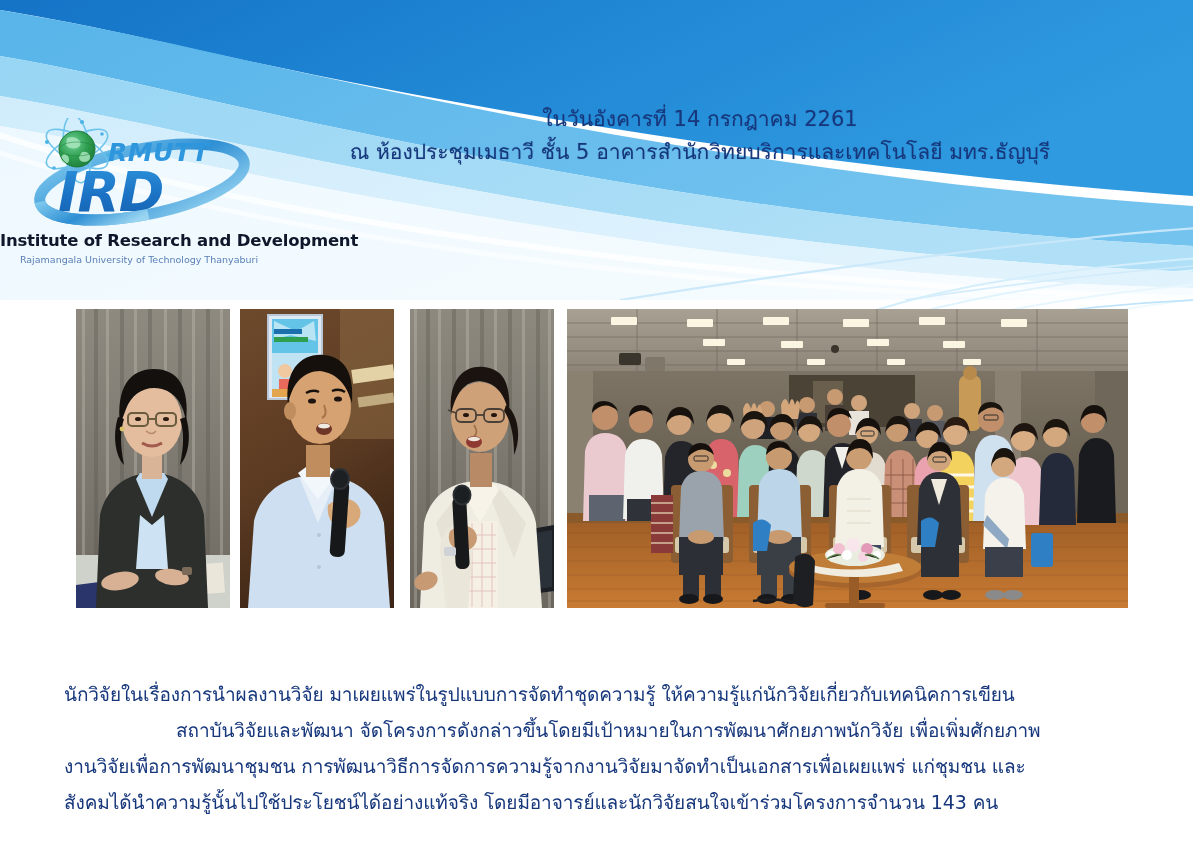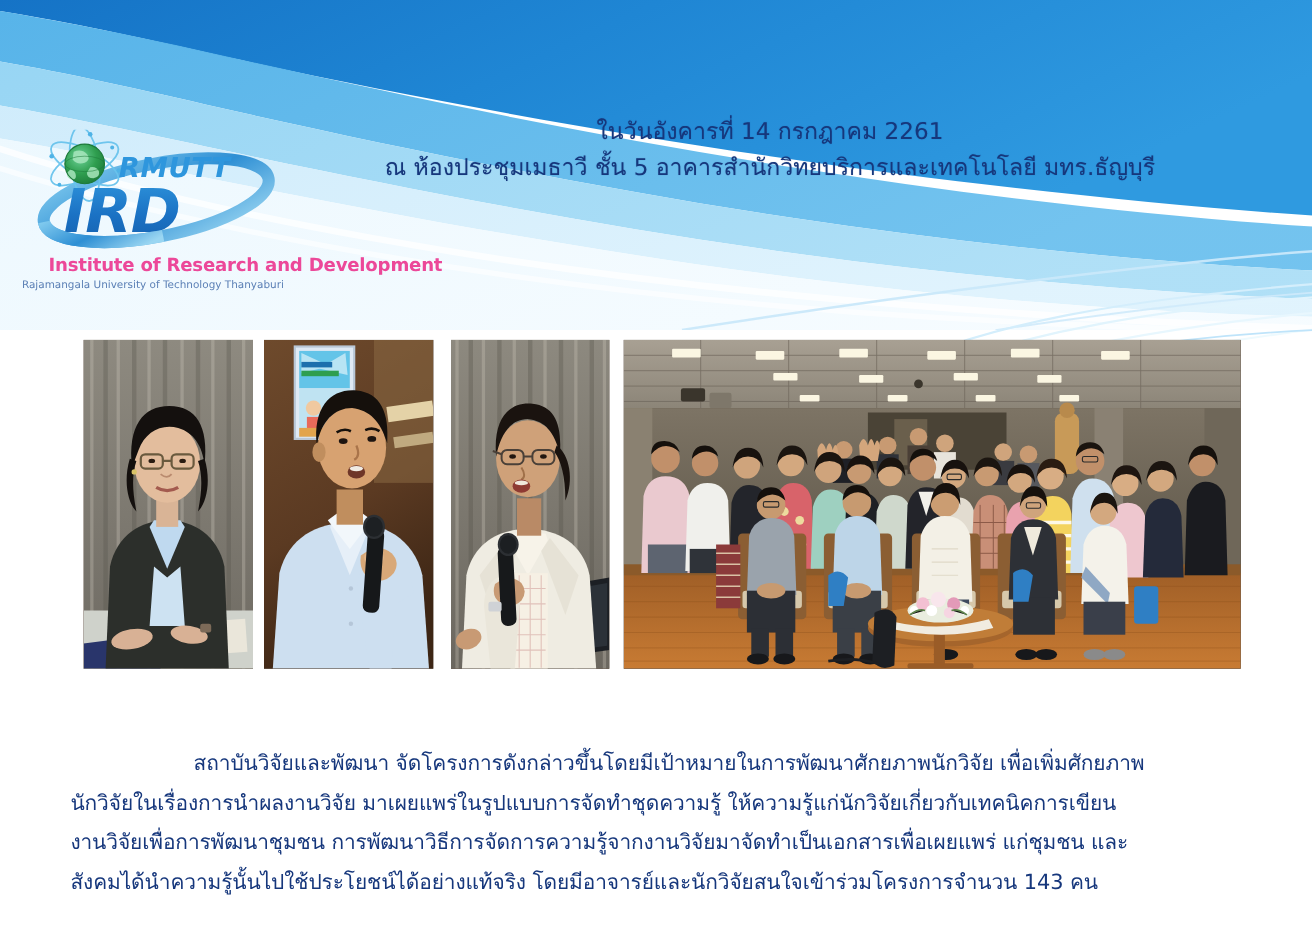--- a/index.html
+++ b/index.html
@@ -48,23 +48,22 @@
 
   #logo-name {
     position: absolute;
     left: 0px; top: 113px;
     width: 278px;
     text-align: center;
     font-family: "DejaVu Sans", "Liberation Sans", sans-serif;
     font-weight: bold;
     font-size: 16.5px;
     letter-spacing: -0.2px;
-    color: #ec4899;
+    color: #0f172a;
     white-space: nowrap;
-    padding-left: 44px;
   }
   #logo-sub {
     position: absolute;
     left: 0px; top: 136px;
     width: 278px;
     text-align: center;
     font-family: "DejaVu Sans", "Liberation Sans", sans-serif;
     font-size: 9.5px;
     color: #5a7fb5;
     white-space: nowrap;
@@ -757,19 +756,19 @@
 
         <rect x="84" y="186" width="22" height="58" fill="#8b3a3a"></rect>
         <g stroke="#e8d9b8" stroke-width="1.4" opacity="0.85">
           <path d="M84,194 h22 M84,204 h22 M84,214 h22 M84,224 h22 M84,234 h22"></path>
         </g>
       </svg>
     </div>
   </div>
 
   <div id="body-paragraph">
+    <span class="pline">นักวิจัยในเรื่องการนำผลงานวิจัย มาเผยแพร่ในรูปแบบการจัดทำชุดความรู้ ให้ความรู้แก่นักวิจัยเกี่ยวกับเทคนิคการเขียน</span>
     <span class="pline first">สถาบันวิจัยและพัฒนา จัดโครงการดังกล่าวขึ้นโดยมีเป้าหมายในการพัฒนาศักยภาพนักวิจัย เพื่อเพิ่มศักยภาพ</span>
-    <span class="pline">นักวิจัยในเรื่องการนำผลงานวิจัย มาเผยแพร่ในรูปแบบการจัดทำชุดความรู้ ให้ความรู้แก่นักวิจัยเกี่ยวกับเทคนิคการเขียน</span>
     <span class="pline">งานวิจัยเพื่อการพัฒนาชุมชน การพัฒนาวิธีการจัดการความรู้จากงานวิจัยมาจัดทำเป็นเอกสารเพื่อเผยแพร่ แก่ชุมชน และ</span>
     <span class="pline">สังคมได้นำความรู้นั้นไปใช้ประโยชน์ได้อย่างแท้จริง  โดยมีอาจารย์และนักวิจัยสนใจเข้าร่วมโครงการจำนวน 143 คน</span>
   </div>
 
 </div>
 
 </body></html>

